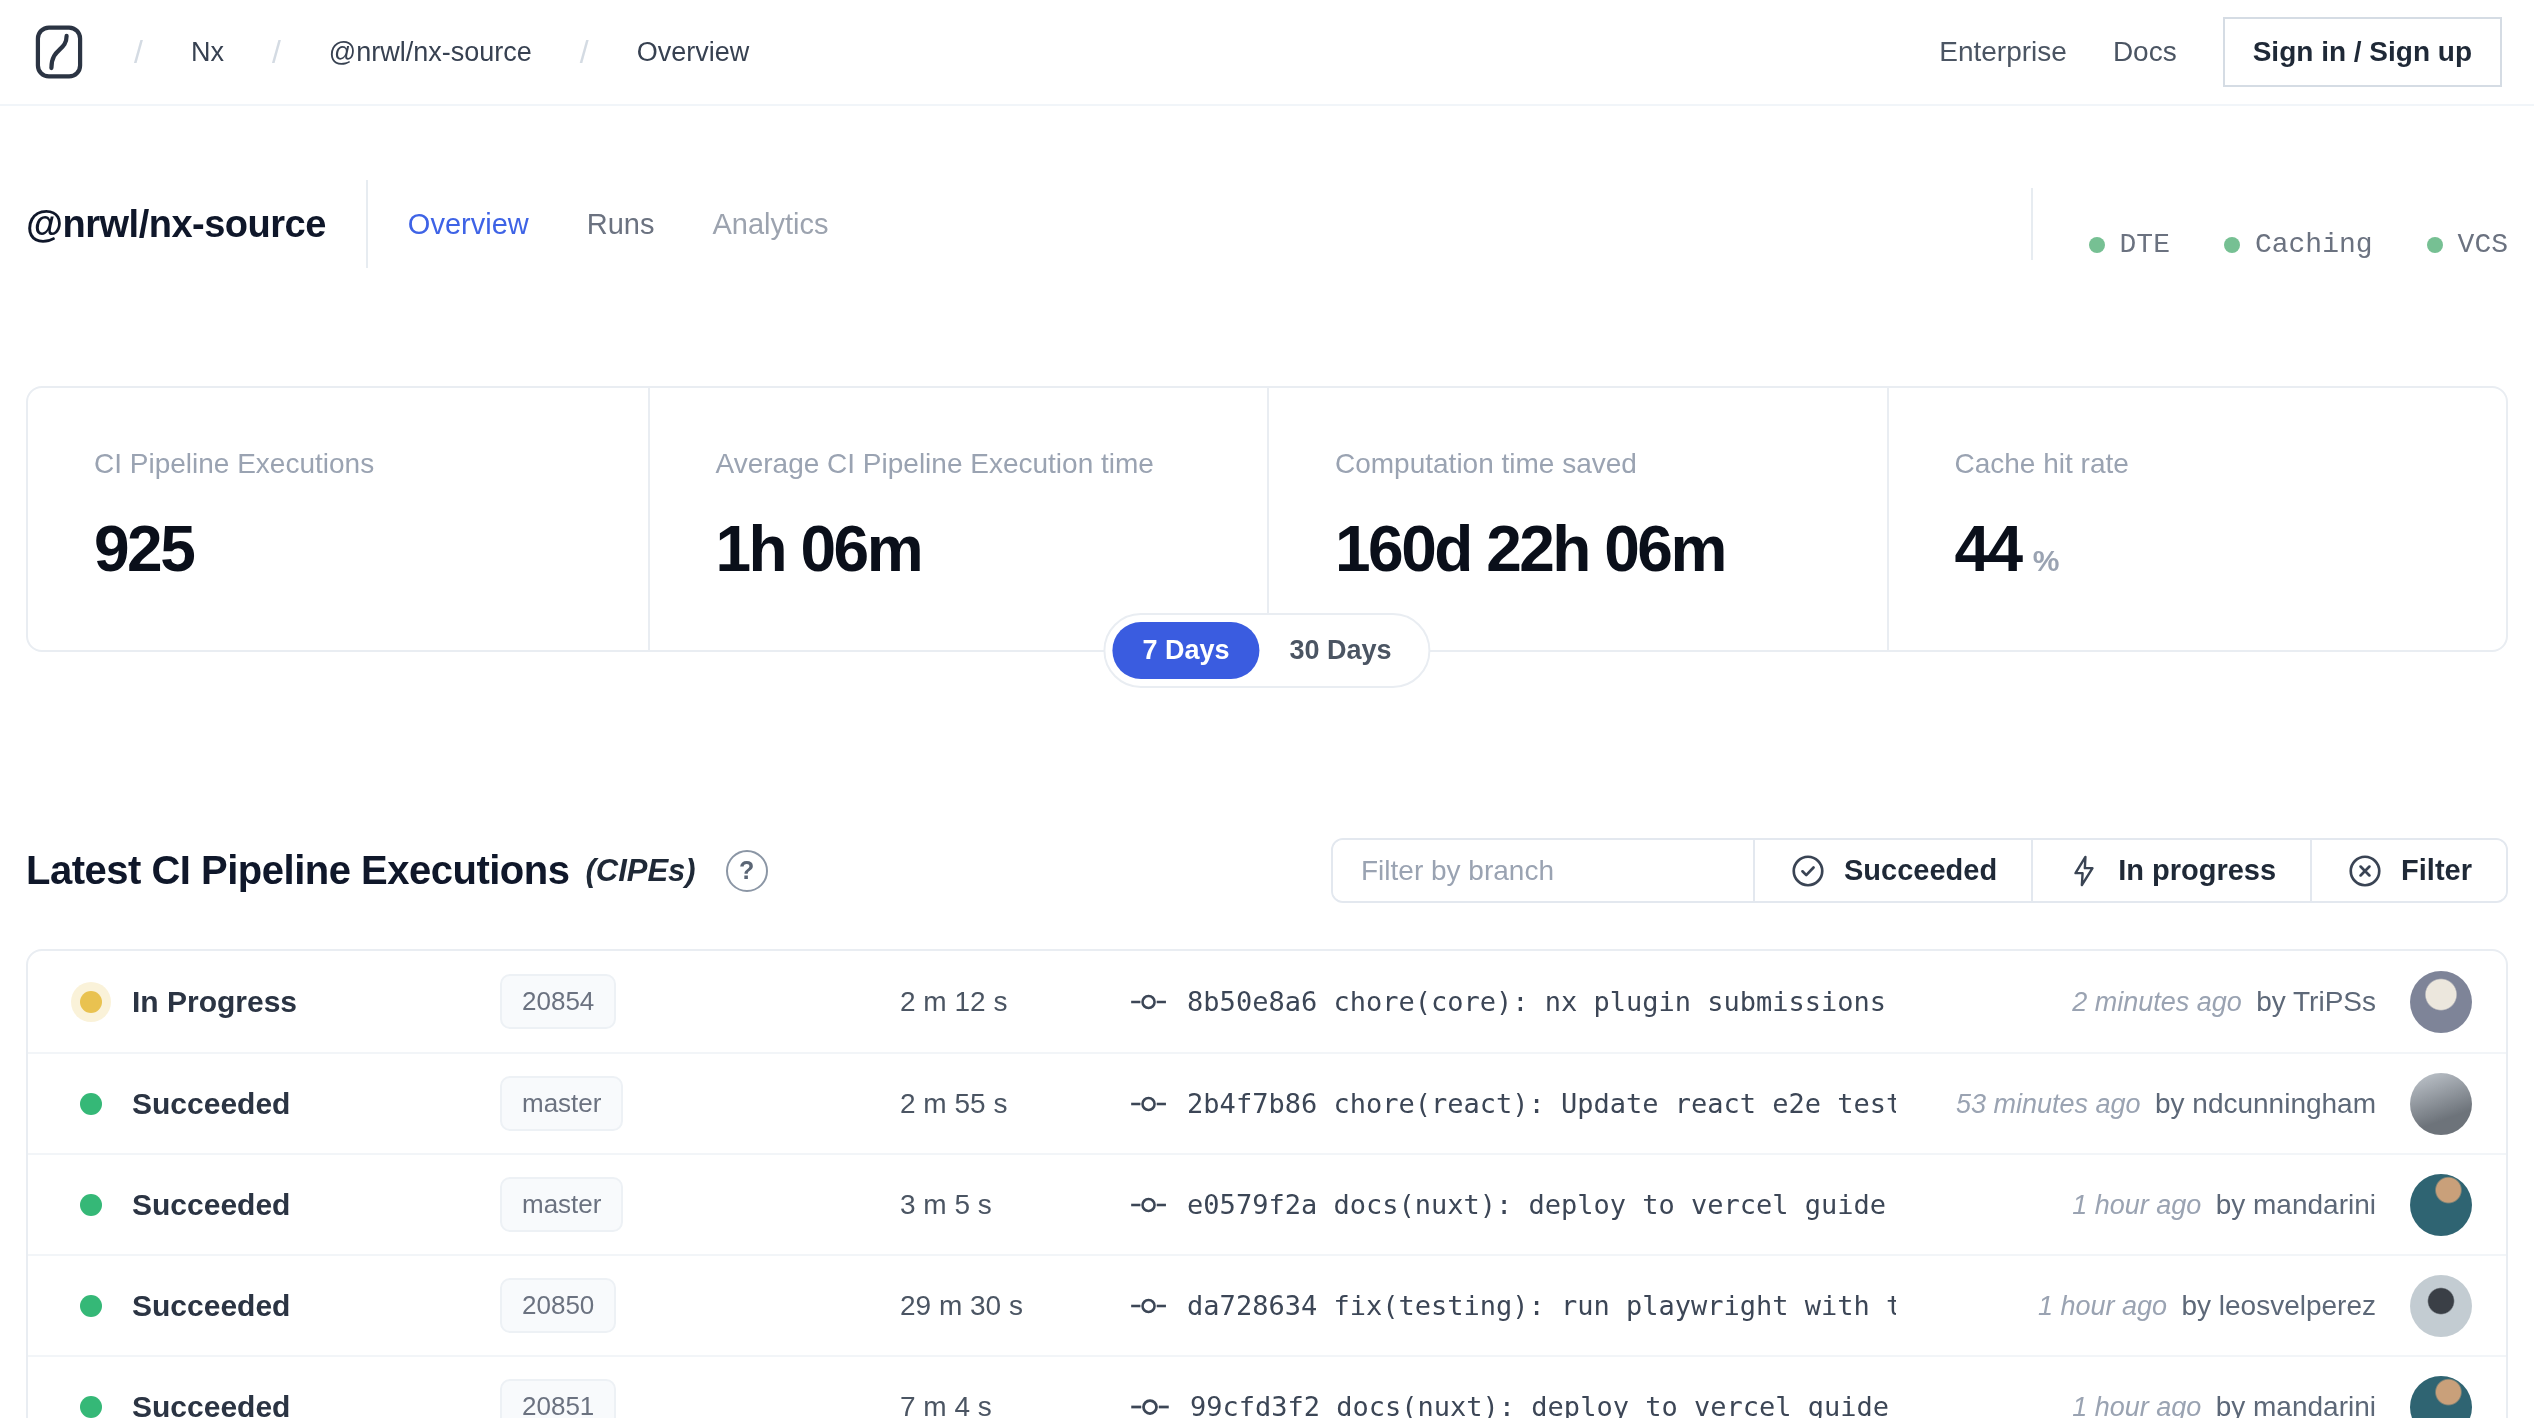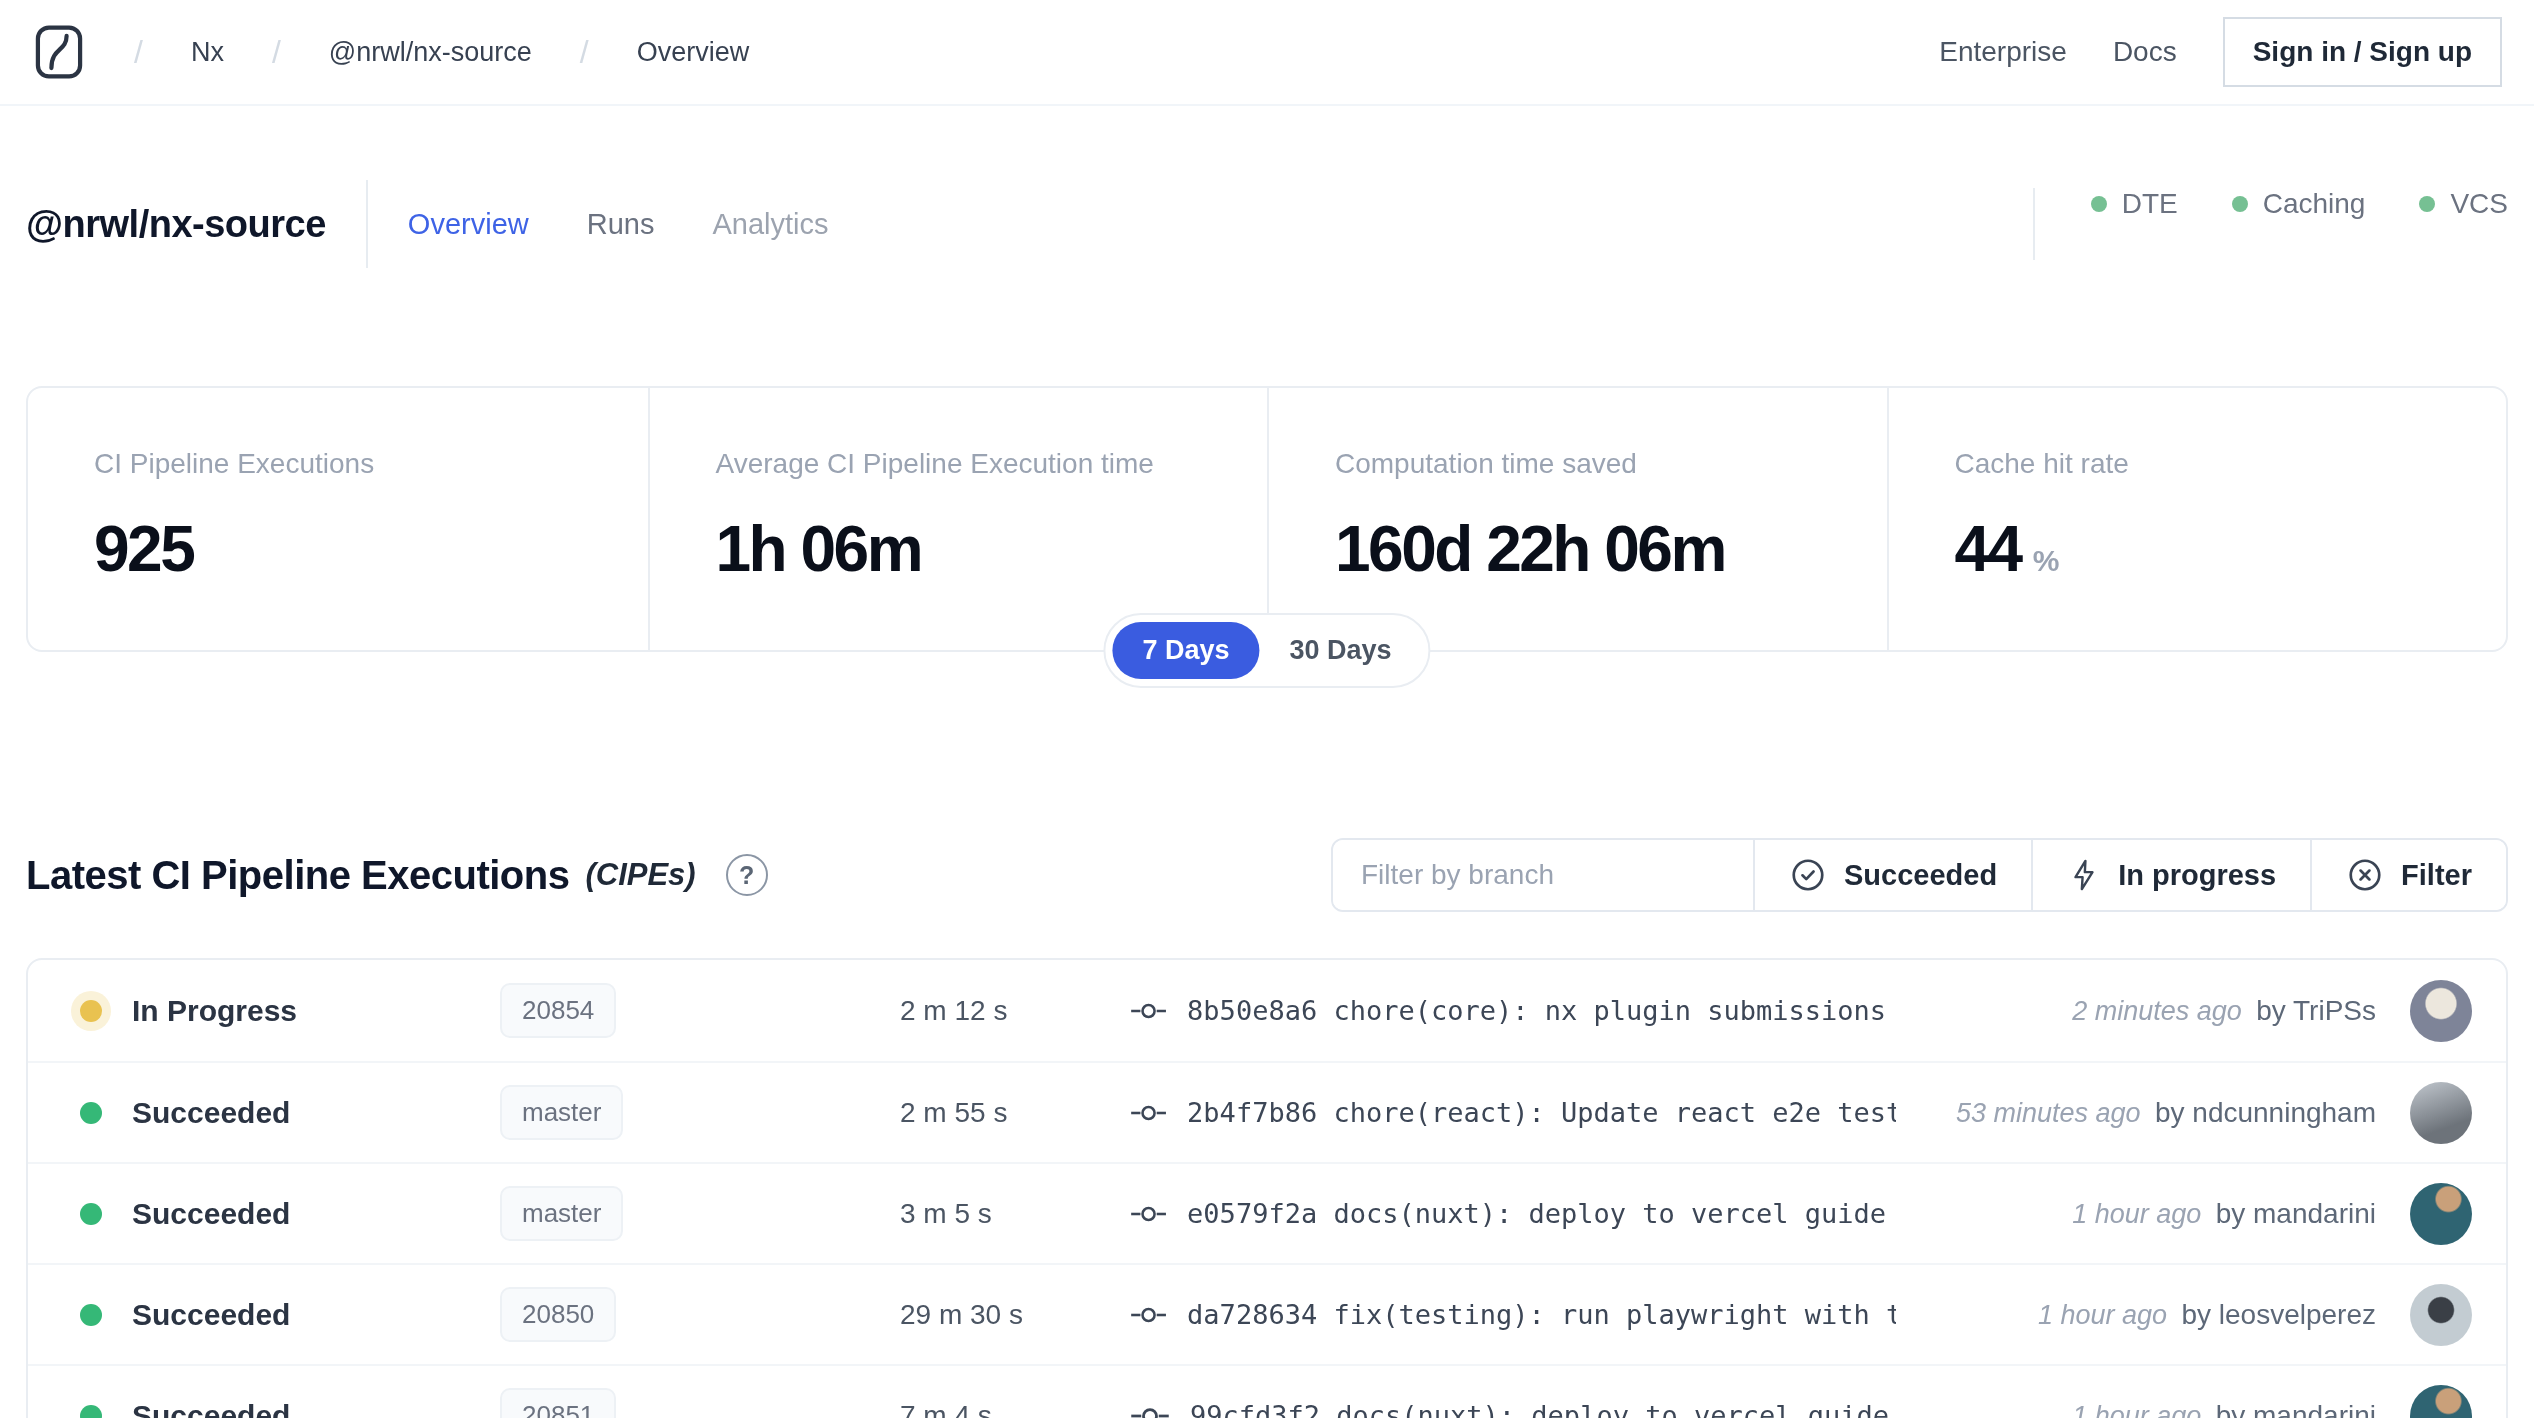--- a/index.html
+++ b/index.html
@@ -21,21 +21,21 @@
 
   
   .proj-header { margin-top:62px; padding:0 26px; height:112px;
     display:flex; align-items:center; }
   .proj-title { font-size:38px; font-weight:700; color:#0f172a; letter-spacing:-0.5px; }
   .vdiv { width:2px; height:88px; background:#e7ecf1; margin:0 40px; }
   .tabs { display:flex; align-items:center; gap:58px; }
   .tab { font-size:29px; color:#6b7280; cursor:pointer; }
   .tab.active { color:#3e63e6; font-weight:500; }
   .tab.dim { color:#9ca3af; }
-  .hdr-right { margin-left:auto; display:flex; align-items:flex-start; }
+  .hdr-right { margin-left:auto; display:flex; align-items:flex-end;font-family:Liberation Mono, monospace; }
   .vdiv2 { width:2px; height:72px; background:#e7ecf1; margin-right:56px; }
   .features { display:flex; align-items:center; gap:54px; }
   .feature { display:flex; align-items:center; gap:15px; }
   .f-dot { width:16px; height:16px; border-radius:50%; background:#76c093; }
   .f-label { font-size:28px; color:#6b7280; }
 
   
   .stats { position:relative; margin:106px 26px 0; border:2px solid #e9edf2;
     border-radius:16px; display:grid; grid-template-columns:1fr 1fr 1fr 1fr; }
   .stat-cell { padding:60px 20px 64px 66px; }
@@ -53,21 +53,21 @@
   .range-opt.active { background:#3a5ce0; color:#fff; }
 
   
   .section-row { margin:186px 26px 0; display:flex; align-items:center; }
   .section-title-wrap { display:flex; align-items:center; }
   .section-title { font-size:40px; font-weight:700; color:#0f172a; letter-spacing:-0.5px; }
   .section-tag { font-size:31px; font-style:italic; font-weight:700; color:#1f2937; margin-left:16px; }
   .help-icon { width:42px; height:42px; border:2.5px solid #8b96a5; border-radius:50%;
     color:#5b6675; font-size:25px; font-weight:600; display:grid; place-items:center;
     margin-left:30px; cursor:pointer; background:#fff; }
-  .filter-group { margin-left:auto; display:flex; align-items:stretch; height:74px;
+  .filter-group { margin-left:auto; display:flex; align-items:stretch; height:65px;
     border:2px solid #e3e8ef; border-radius:12px; overflow:hidden; background:#fff; }
   .branch-input { width:420px; border:none; outline:none; padding:0 28px;
     font-size:28px; font-family:inherit; color:#111827; }
   .branch-input::placeholder { color:#9aa3b2; }
   .filter-btn { display:flex; align-items:center; gap:17px; padding:0 34px;
     border:none; border-left:2px solid #e3e8ef; background:#fff; cursor:pointer;
     font-size:29px; font-weight:600; color:#1f2937; font-family:inherit; }
   .filter-btn svg { display:block; }
 
   

